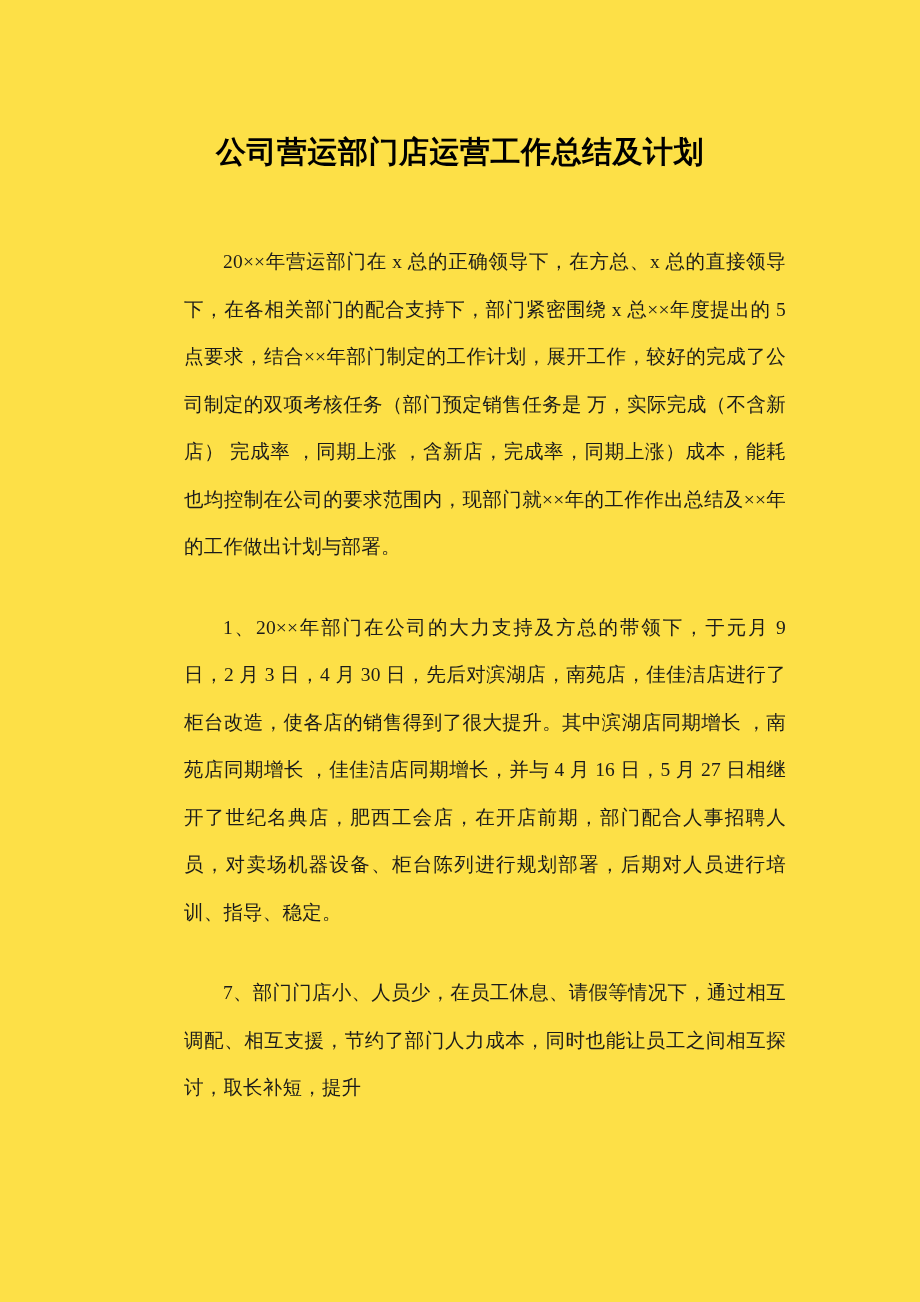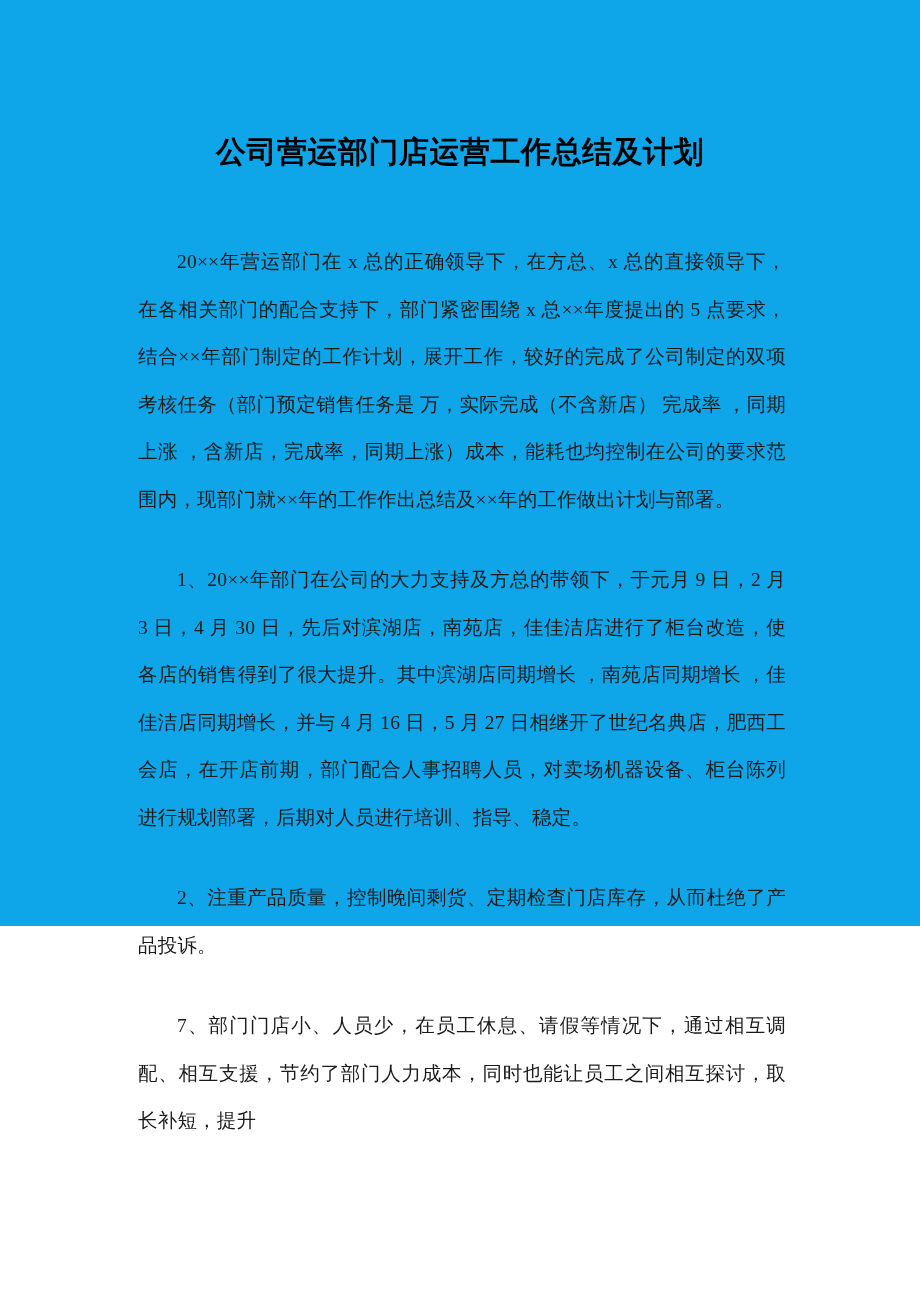--- a/index.html
+++ b/index.html
@@ -10,22 +10,22 @@
   body {
     width: 920px;
     height: 1302px;
     font-family: "Liberation Serif", "DejaVu Serif", serif;
     color: #1a1a1a;
     overflow: hidden;
   }
   .page {
     position: relative;
     width: 920px;
-    height: 926px;
-    background: #0ea5e9;
+    height: 1302px;
+    background: #fde047;
     box-sizing: border-box;
   }
   .doc-title {
     position: absolute;
     top: 112px;
     left: 0;
     width: 920px;
     text-align: center;
     font-family: "Liberation Sans", "DejaVu Sans", sans-serif;
     font-weight: bold;
@@ -44,20 +44,21 @@
     margin: 0 0 0 0;
     font-size: 19.5px;
     line-height: 47.5px;
     text-align: justify;
     text-justify: inter-ideograph;
     letter-spacing: 0.2px;
     color: #1b1b1b;
   }
   p.indent {
     text-indent: 39px;
+    margin-left: 46px;
   }
   p.spacer-after {
     margin-bottom: 33px;
   }
   .heading-line {
     font-size: 19.5px;
     line-height: 47.5px;
     letter-spacing: 0.2px;
     text-indent: 39px;
     margin: 0;
@@ -71,19 +72,18 @@
 
   <h1 class="doc-title">公司营运部门店运营工作总结及计划</h1>
 
   <div class="body-block">
 
     <p class="para indent spacer-after">20××年营运部门在 x 总的正确领导下，在方总、x 总的直接领导下，在各相关部门的配合支持下，部门紧密围绕 x 总××年度提出的 5 点要求，结合××年部门制定的工作计划，展开工作，较好的完成了公司制定的双项考核任务（部门预定销售任务是    万，实际完成（不含新店）  完成率 ，同期上涨 ，含新店，完成率，同期上涨）成本，能耗也均控制在公司的要求范围内，现部门就××年的工作作出总结及××年的工作做出计划与部署。</p>
 
 
     <p class="para indent spacer-after">1、20××年部门在公司的大力支持及方总的带领下，于元月 9 日，2 月 3 日，4 月 30 日，先后对滨湖店，南苑店，佳佳洁店进行了柜台改造，使各店的销售得到了很大提升。其中滨湖店同期增长 ，南苑店同期增长 ，佳佳洁店同期增长，并与 4 月 16 日，5 月 27 日相继开了世纪名典店，肥西工会店，在开店前期，部门配合人事招聘人员，对卖场机器设备、柜台陈列进行规划部署，后期对人员进行培训、指导、稳定。</p>
 
-    <p class="para indent spacer-after">2、注重产品质量，控制晚间剩货、定期检查门店库存，从而杜绝了产品投诉。</p>
 
     <p class="para indent">7、部门门店小、人员少，在员工休息、请假等情况下，通过相互调配、相互支援，节约了部门人力成本，同时也能让员工之间相互探讨，取长补短，提升</p>
 
   </div>
 
 </div>
 
 </body></html>

